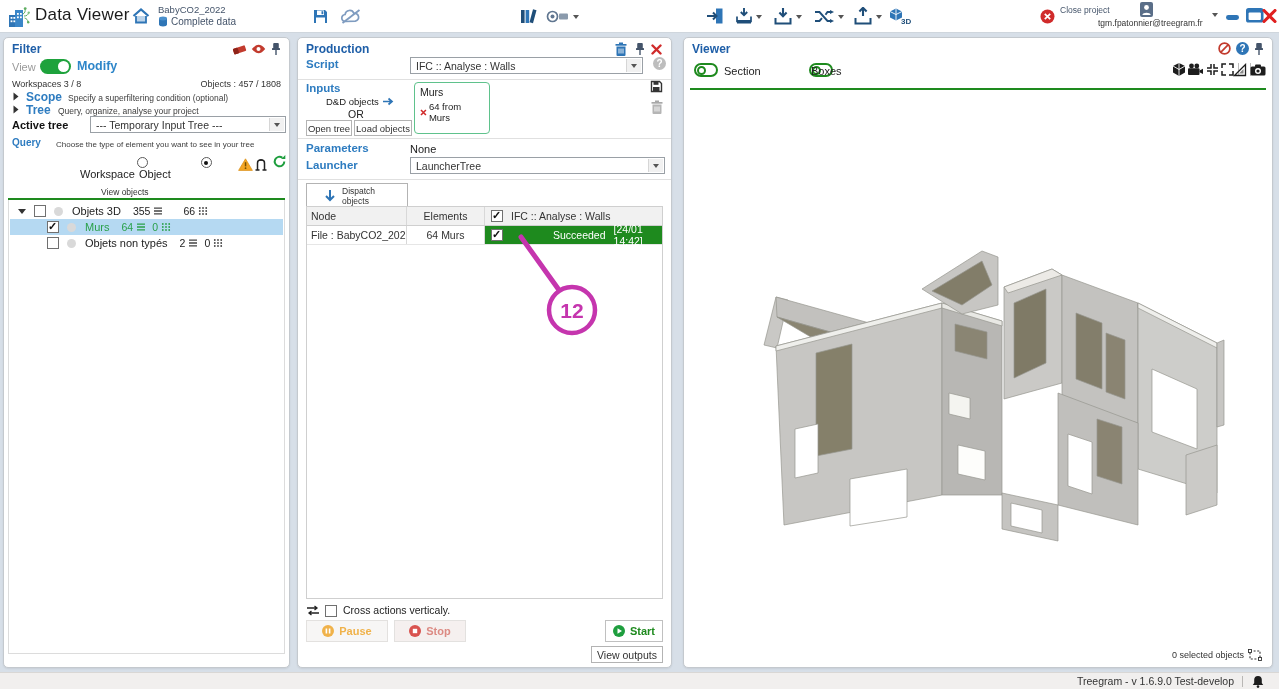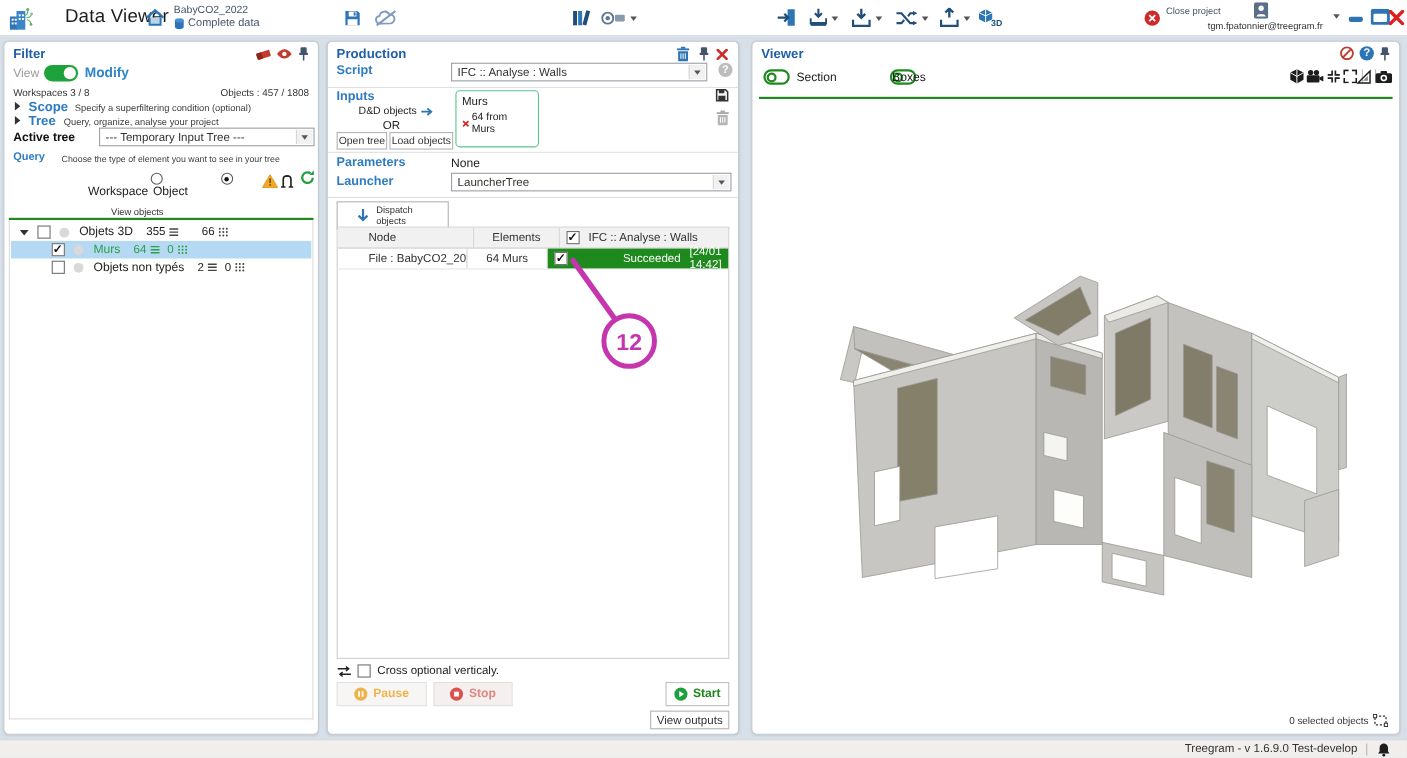--- a/index.html
+++ b/index.html
@@ -3,21 +3,21 @@
 <meta charset="utf-8">
 <style>
   * { margin:0; padding:0; box-sizing:border-box; }
   html,body { width:1279px; height:689px; }
   body { font-family:"Liberation Sans", sans-serif; background:#d7dfe8; overflow:hidden; }
   #app { position:relative; width:1279px; height:689px; }
 
   
   .titlebar { position:absolute; left:0; top:0; width:1279px; height:33px; background:#ffffff; border-bottom:1px solid #cfd6dd; z-index:5; }
   .tb-abs { position:absolute; }
-  .app-title { font-size:17px; color:#1c1c1c; letter-spacing:.2px;margin-left:24px; }
+  .app-title { font-size:17px; color:#1c1c1c; letter-spacing:.2px; }
   .proj-name { font-size:9.5px; color:#44546a; }
   .proj-sub { font-size:10px; color:#44546a; display:flex; align-items:center; gap:3px; }
   .close-proj-label { font-size:8.5px; color:#44546a; line-height:1.15; }
   .user-email { font-size:8.5px; color:#333; }
   .tri { width:0; height:0; border-left:3.5px solid transparent; border-right:3.5px solid transparent; border-top:4px solid #555; display:inline-block; }
   .tbtn { cursor:pointer; }
 
   
   .panel { position:absolute; top:37px; height:631px; background:#fff; border:1px solid #c4c9ce; border-radius:5px; box-shadow:0 1px 2px rgba(0,0,0,.08); }
   #filter-panel { left:3px; width:287px; }
@@ -53,21 +53,21 @@
   .gdot { width:9px; height:9px; border-radius:50%; background:#d9d9d9; display:inline-block; flex:none; }
   .mini { width:10px; height:10px; flex:none; }
   .cnt { font-size:10.5px; }
   .green-t { color:#2aa04a; }
   .caret-dn { width:0; height:0; border-top:5px solid #333; border-left:4px solid transparent; border-right:4px solid transparent; display:inline-block; }
 
   
   .ptable { position:absolute; left:8px; right:8px; top:168px; bottom:68px; border:1px solid #cfcfcf; }
   .pt-head { position:absolute; left:0; right:0; top:0; height:19px; background:#f1f1f1; border-bottom:1px solid #cfcfcf; display:flex; font-size:10.5px; color:#333; }
   .pt-row { position:absolute; left:0; right:0; top:19px; height:19px; display:flex; font-size:10.5px; color:#333; border-bottom:1px solid #e6e6e6; }
-  .c-node { width:100px; padding:2px 4px; border-right:1px solid #d8d8d8; white-space:nowrap; overflow:hidden; display:flex; align-items:center;margin-left:24px; }
+  .c-node { width:100px; padding:2px 4px; border-right:1px solid #d8d8d8; white-space:nowrap; overflow:hidden; display:flex; align-items:center; }
   .c-elem { width:78px; padding:2px 4px; border-right:1px solid #d8d8d8; display:flex; align-items:center; justify-content:center; }
   .c-act { flex:1; padding:2px 6px; display:flex; align-items:center; gap:8px; }
   .c-act.success { background:#1e8a1e; color:#fff; }
 
   .pause-stop { height:22px; display:flex; align-items:center; justify-content:center; gap:5px; font-size:11px; font-weight:bold; border:1px solid #e3e1df; background:#f7f6f5; }
   .ico-circ { width:12px; height:12px; border-radius:50%; position:relative; flex:none; }
 
   
   .green-line { position:absolute; left:6px; right:6px; top:50px; height:2px; background:#1e8a1e; }
   .vlabel { font-size:11px; color:#222; }
@@ -503,21 +503,21 @@
       </div>
     </div>
 
     <span class="p-abs" style="left:8px;top:567px">
       <svg width="14" height="11" viewBox="0 0 14 11">
           <path d="M1 3h9.5M8.5 1 11 3 8.5 5" stroke="#222" stroke-width="1.3" fill="none"></path>
           <path d="M13 8H3.5M5.5 6 3 8l2.5 2" stroke="#222" stroke-width="1.3" fill="none"></path>
         </svg>
     </span>
     <span class="p-abs cb tbtn" style="left:27px;top:565px"></span>
-    <span class="p-abs" style="left:45px;top:566px;font-size:10.5px;color:#222">Cross optional verticaly.</span>
+    <span class="p-abs" style="left:45px;top:566px;font-size:10.5px;color:#222">Cross actions verticaly.</span>
 
     <button class="pause-stop p-abs" style="left:8px;top:582px;width:82px;color:#f0b24a">
       <span class="ico-circ" style="background:#f0b24a">
         <svg width="12" height="12" viewBox="0 0 12 12">
             <path d="M4.4 3.5v5M7.6 3.5v5" stroke="#fff" stroke-width="1.6"></path>
           </svg>
       </span>
       <span>Pause</span>
     </button>
     <button class="pause-stop p-abs" style="left:96px;top:582px;width:72px;color:#dc8a83;background:#f5f0ef">

